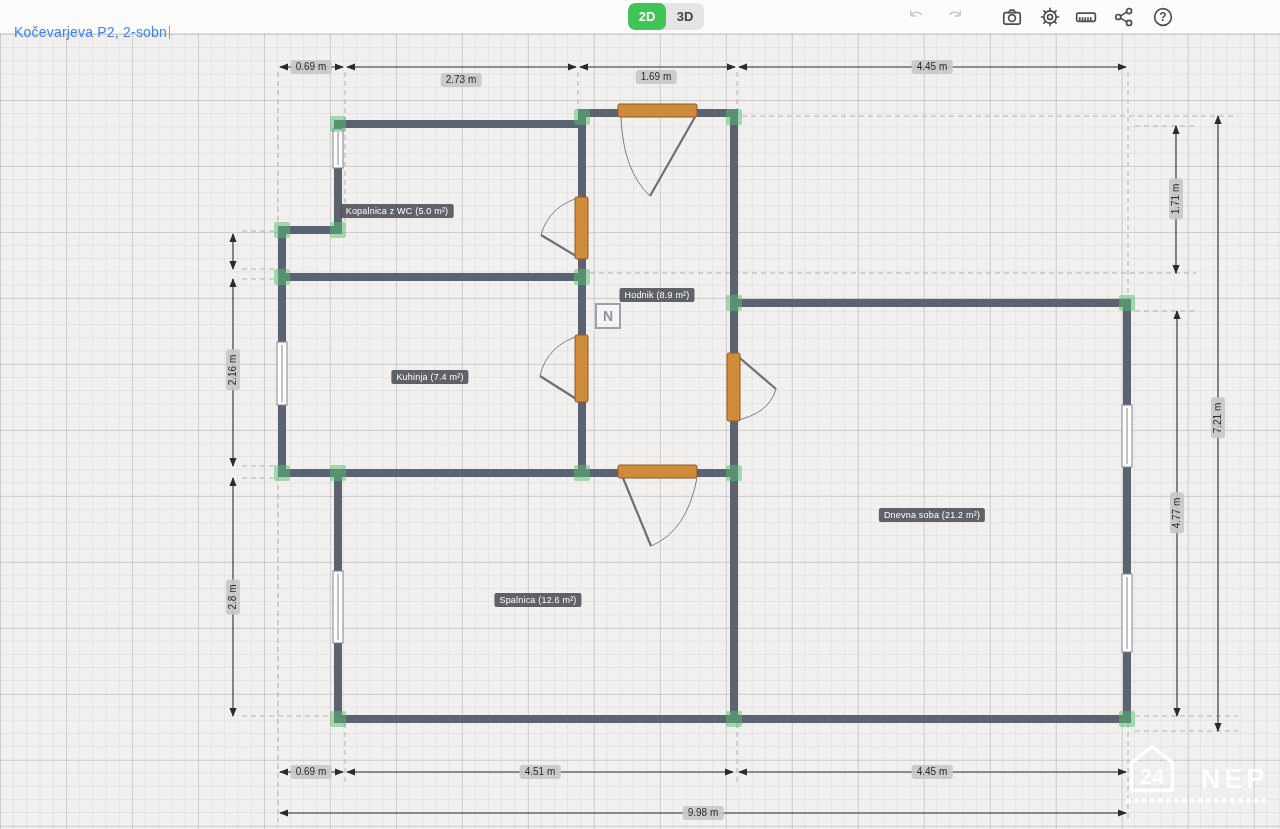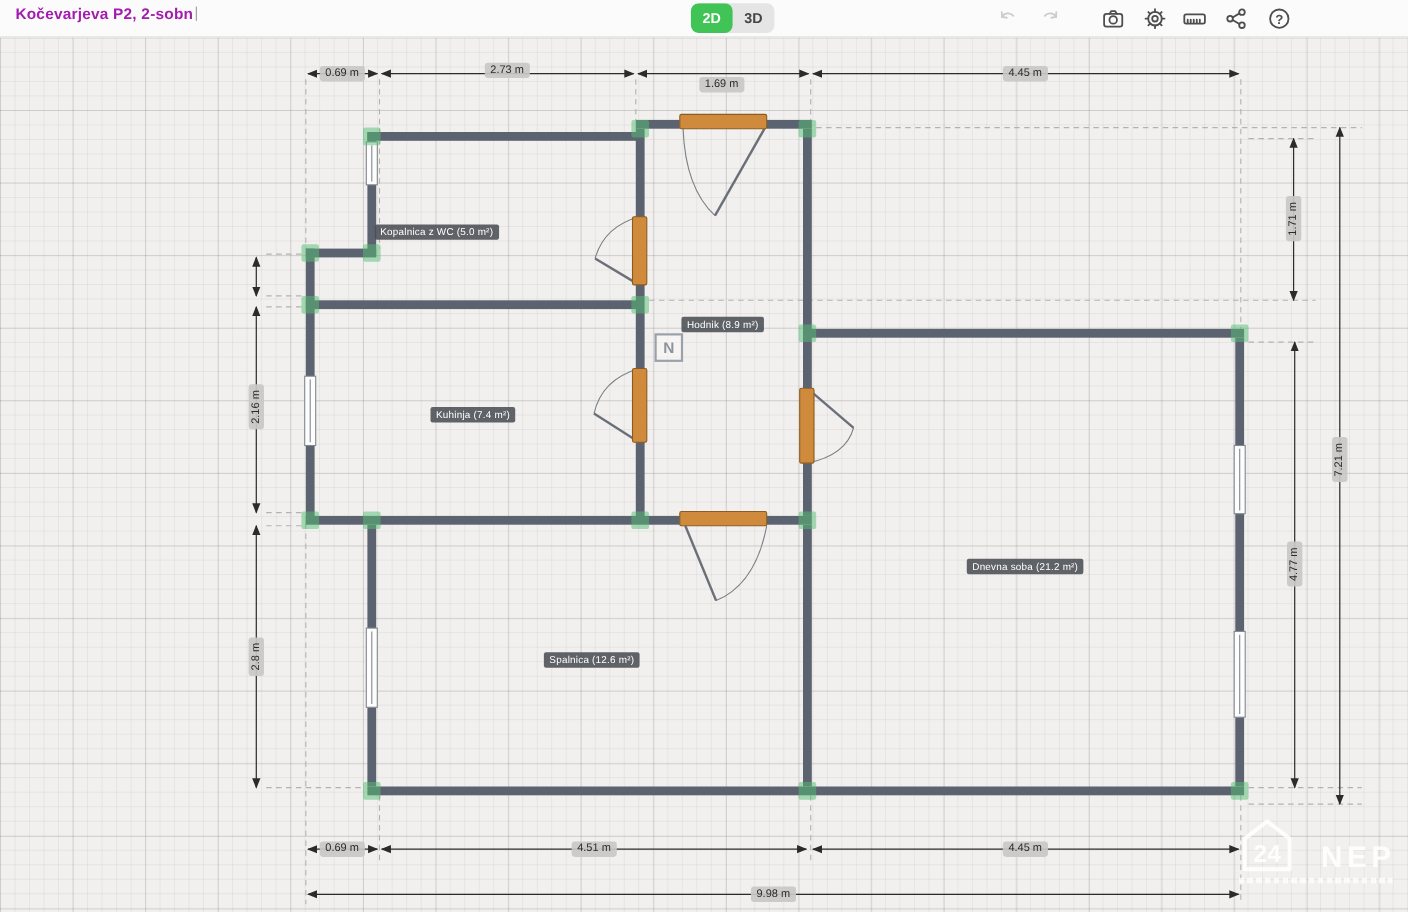--- a/index.html
+++ b/index.html
@@ -1,20 +1,20 @@
 <!DOCTYPE html>
 <html><head>
 <meta charset="utf-8">
 <style>
   *{margin:0;padding:0;box-sizing:border-box}
   html,body{width:1280px;height:829px;overflow:hidden;font-family:"Liberation Sans",sans-serif;background:#f1f0ee;position:relative}
 
   
   .toolbar{position:absolute;top:0;left:0;width:1280px;height:34px;background:#fbfbfb;border-bottom:1px solid #e2e1df;z-index:40}
-  .title{position:absolute;left:14px;top:4px;font-size:14px;font-weight:700;color:#a21caf;letter-spacing:.2px;white-space:nowrap;cursor:text}
+  .title{position:absolute;left:14px;top:24px;font-size:14px;font-weight:400;color:#3b82f6;letter-spacing:.2px;white-space:nowrap;cursor:text}
   .caret{display:inline-block;width:1px;height:13px;background:#9a9a9a;margin-left:2px;vertical-align:-2px}
   .seg{position:absolute;left:628px;top:3px;height:27px;background:#e5e5e5;border-radius:7px;display:flex;overflow:hidden}
   .seg .opt{min-width:38px;padding:0 7px;display:flex;align-items:center;justify-content:center;font-size:13px;font-weight:700;color:#454545;cursor:pointer}
   .seg .opt.active{background:#3fc455;color:#fff;border-radius:7px}
   .ticon{position:absolute;top:6px;width:22px;height:22px;cursor:pointer}
   .ticon svg{width:22px;height:22px;stroke:#4e4e4e;fill:none;stroke-width:1.5;stroke-linecap:round;stroke-linejoin:round}
   .ticon.disabled svg{stroke:#cccccc}
   .ticon .qmark{font-size:11px;font-weight:700;fill:#4e4e4e;stroke:none}
 
   
@@ -249,21 +249,21 @@
   </g>
 </svg>
 
   <div class="room-label" style="left:397px;top:177px">Kopalnica z WC (5.0 m²)</div>
   <div class="room-label" style="left:657px;top:261px">Hodnik (8.9 m²)</div>
   <div class="room-label" style="left:430px;top:343px">Kuhinja (7.4 m²)</div>
   <div class="room-label" style="left:932px;top:481px">Dnevna soba (21.2 m²)</div>
   <div class="room-label" style="left:538px;top:566px">Spalnica (12.6 m²)</div>
 
   <div class="dim-label" style="left:311px;top:33px">0.69 m</div>
-  <div class="dim-label" style="left:461px;top:30px">2.73 m</div>
+  <div class="dim-label" style="left:461px;top:46px">2.73 m</div>
   <div class="dim-label" style="left:656px;top:43px">1.69 m</div>
   <div class="dim-label" style="left:932px;top:33px">4.45 m</div>
   <div class="dim-label" style="left:311px;top:738px">0.69 m</div>
   <div class="dim-label" style="left:540px;top:738px">4.51 m</div>
   <div class="dim-label" style="left:932px;top:738px">4.45 m</div>
   <div class="dim-label" style="left:703px;top:779px">9.98 m</div>
   <div class="dim-label vert" style="left:233px;top:336px">2.16 m</div>
   <div class="dim-label vert" style="left:233px;top:563px">2.8 m</div>
   <div class="dim-label vert" style="left:1176px;top:165px">1.71 m</div>
   <div class="dim-label vert" style="left:1177px;top:479px">4.77 m</div>

